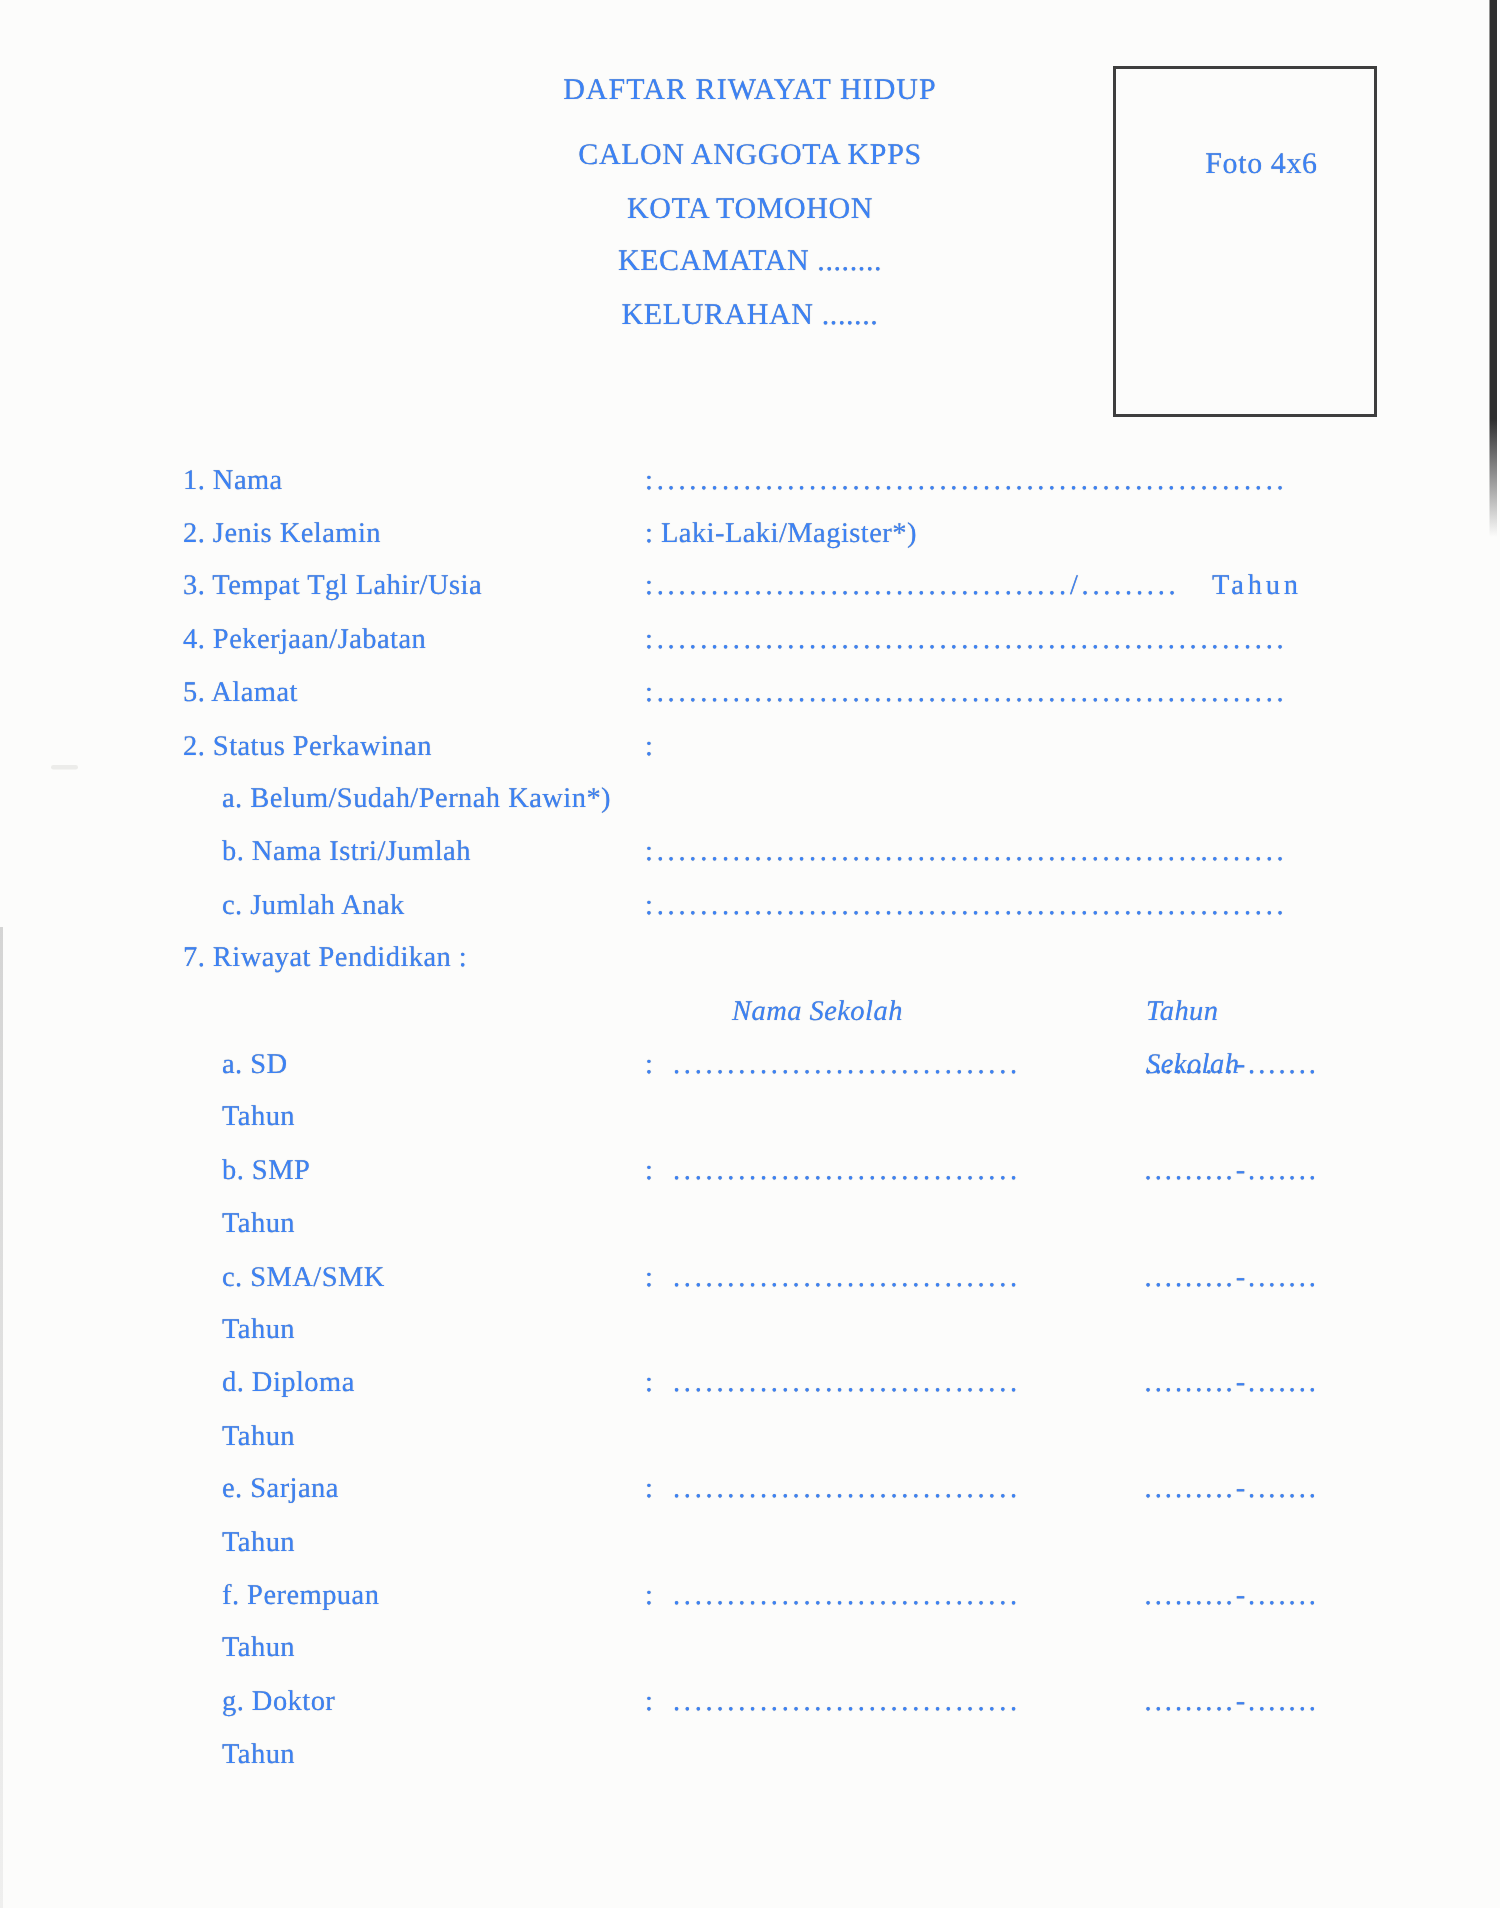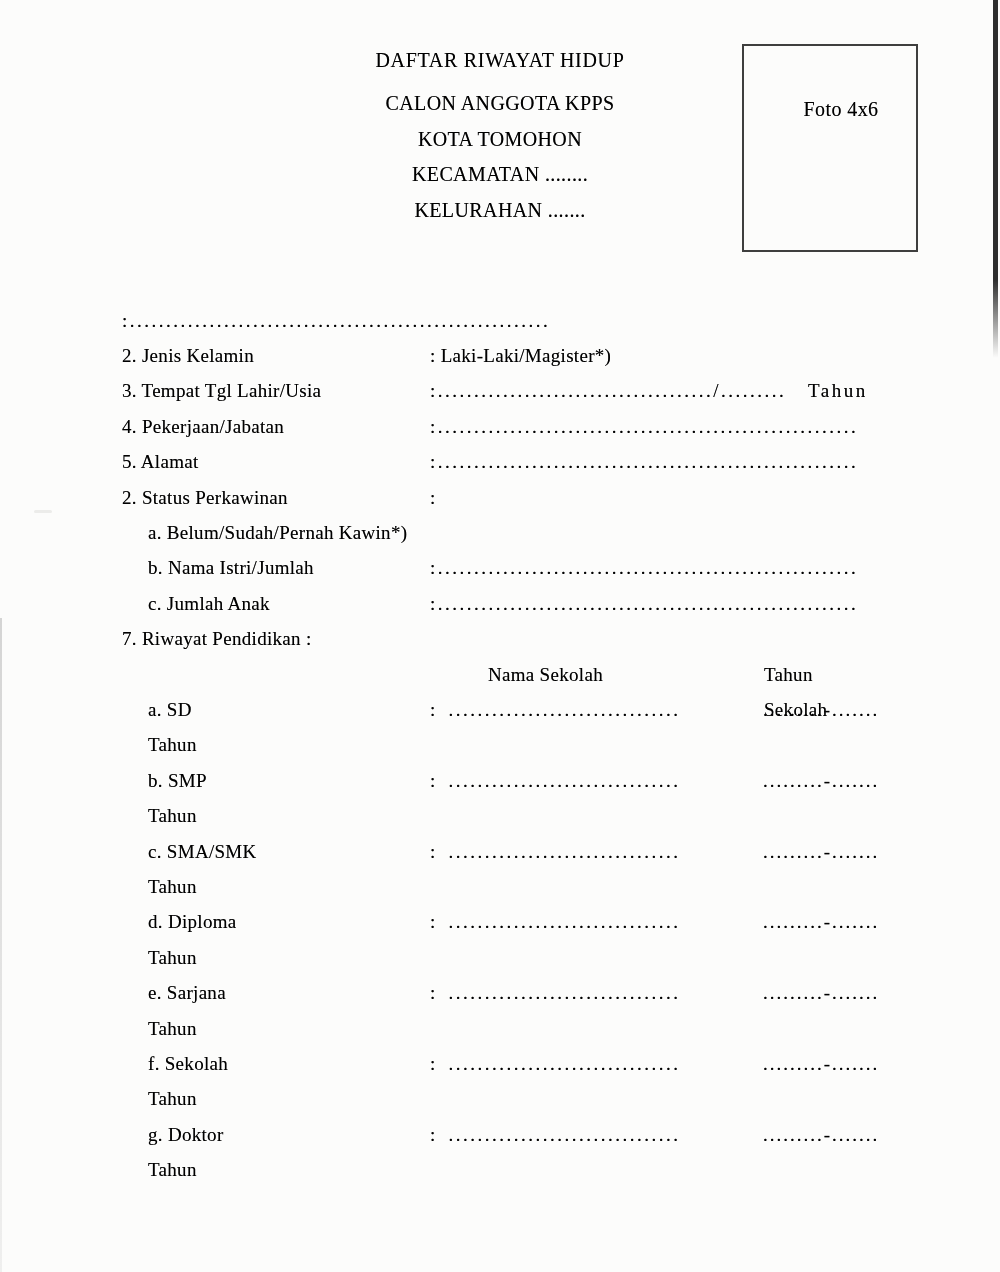--- a/index.html
+++ b/index.html
@@ -2,21 +2,21 @@
 <html><head>
 <meta charset="utf-8">
 <style>
   html,body{margin:0;padding:0;background:#e9e9e9;}
   .page{
     position:relative;
     width:1000px;height:1272px;
     background:#fcfcfb;
     overflow:hidden;
     font-family:"Liberation Serif","DejaVu Serif",serif;
-    color:#000000;
+    color:#3b82f6;
     -webkit-font-smoothing:antialiased;
   }
   .page *{text-shadow:0 0 0.5px rgba(45,45,45,0.55);}
 
   
   .artifact-right{
     position:absolute;left:993px;top:0;width:5px;height:358px;
     background:linear-gradient(to bottom,#2e2e2e 0%,#2e2e2e 78%,rgba(46,46,46,0) 100%);
   }
   .artifact-left{
@@ -37,21 +37,21 @@
     font-size:20px;letter-spacing:0.7px;line-height:24px;
     margin:0 0 14px 0;font-weight:400;
   }
   .doc-sub{
     font-size:20px;letter-spacing:0.4px;line-height:35.6px;
     font-weight:400;
     text-align:center;
   }
 
   .photo-box{
-    position:absolute;left:742px;top:44px;width:176px;height:208px;
+    position:absolute;left:742px;top:44px;width:176px;height:234px;
     border:2px solid #3e3e3e;background:#fcfcfb;
     box-sizing:border-box;text-align:center;padding-left:22px;
   }
   .photo-box span{
     display:inline-block;margin-top:52px;font-size:20px;letter-spacing:0.4px;
   }
 
   
   .form{
     position:absolute;left:122px;top:303px;width:756px;
@@ -64,21 +64,21 @@
   .lbl.indent{padding-left:26px;flex-basis:308px;box-sizing:border-box;}
   .val{flex:1 1 auto;overflow:hidden;}
   .dots{letter-spacing:2.5px;}
   .full-lbl{flex:0 0 auto;}
 
   
   .edu-mid{flex:0 0 333px;overflow:hidden;}
   .edu-mid .colon{display:inline-block;}
   .edu-mid .sdots{display:inline-block;margin-left:13px;letter-spacing:2.5px;}
   .edu-year{flex:0 0 auto;letter-spacing:2px;overflow:visible;}
-  .edu-head{position:relative;height:35.4px;}
+  .edu-head{position:relative;height:35.4px;font-style:italic;}
   .edu-head .col1{position:absolute;left:366px;top:0;line-height:35.4px;}
   .edu-head .col2{position:absolute;left:642px;top:0;line-height:35.4px;}
 </style>
 </head>
 <body>
 
 <div class="page">
 
   <div class="artifact-right"></div>
   <div class="artifact-left"></div>
@@ -92,20 +92,21 @@
     <div class="doc-sub">KELURAHAN .......</div>
   </div>
 
   <div class="photo-box">
     <span>Foto 4x6</span>
   </div>
 
   <div class="form">
 
     <div class="line">
+      <span class="lbl">1. Nama</span>
       <span class="val dots">:..........................................................</span>
     </div>
 
     <div class="line">
       <span class="lbl">2. Jenis Kelamin</span>
       <span class="val">: Laki-Laki/Magister*)</span>
     </div>
 
     <div class="line">
       <span class="lbl">3. Tempat Tgl Lahir/Usia</span>
@@ -189,21 +190,21 @@
     <div class="line">
       <span class="lbl indent">e. Sarjana</span>
       <span class="edu-mid"><span class="colon">:</span><span class="sdots">................................</span></span>
       <span class="edu-year">.........-.......</span>
     </div>
     <div class="line">
       <span class="lbl indent">Tahun</span>
     </div>
 
     <div class="line">
-      <span class="lbl indent">f. Sekolah</span>
+      <span class="lbl indent">f. Perempuan</span>
       <span class="edu-mid"><span class="colon">:</span><span class="sdots">................................</span></span>
       <span class="edu-year">.........-.......</span>
     </div>
     <div class="line">
       <span class="lbl indent">Tahun</span>
     </div>
 
     <div class="line">
       <span class="lbl indent">g. Doktor</span>
       <span class="edu-mid"><span class="colon">:</span><span class="sdots">................................</span></span>

